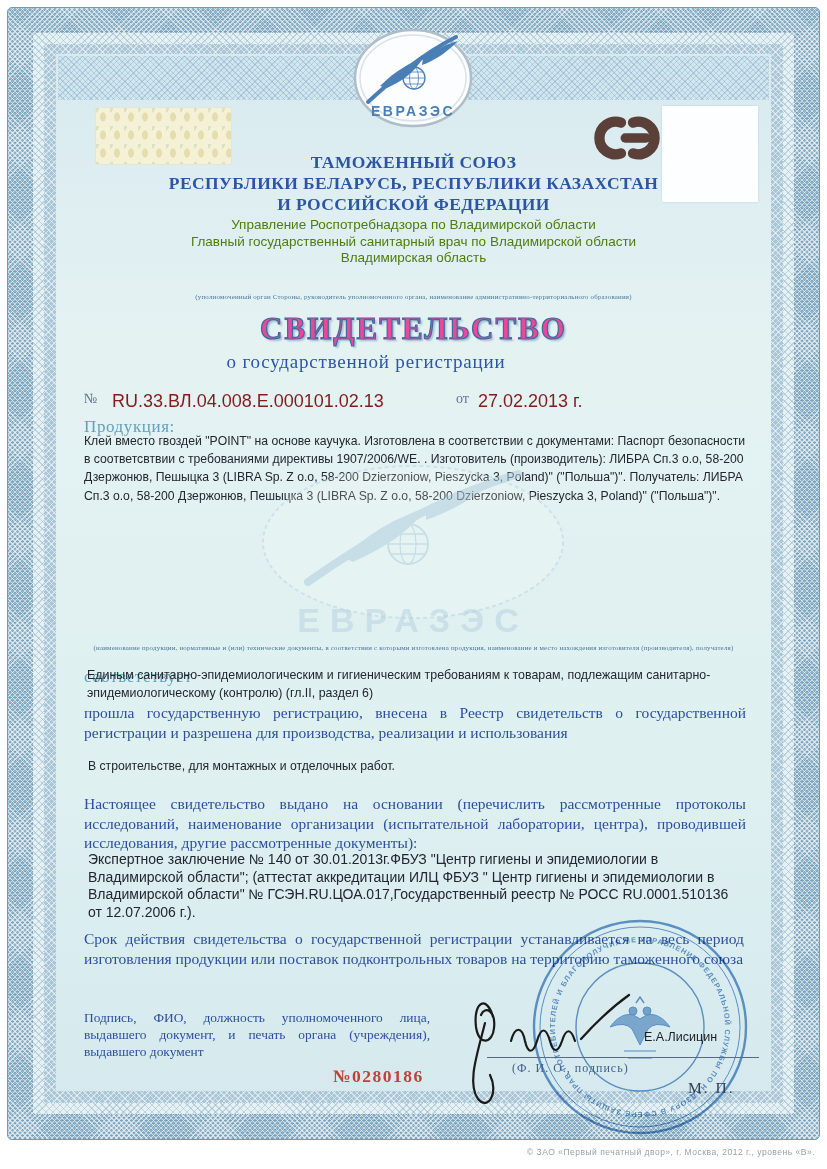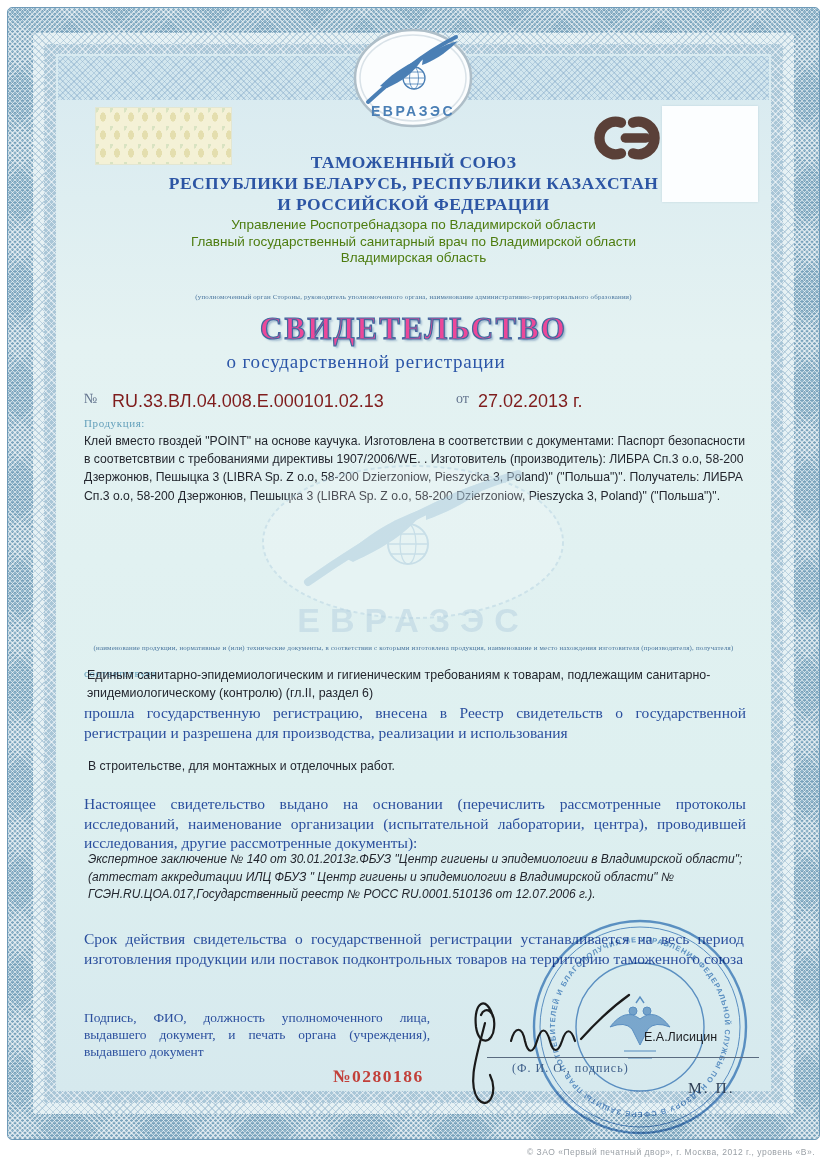--- a/index.html
+++ b/index.html
@@ -40,21 +40,21 @@
   .cap{position:absolute;text-align:center;color:#49759e;font-size:6.9px;letter-spacing:.2px;}
   .cap1{left:62px;width:703px;top:293px;}
   .cap2{left:62px;width:703px;top:644px;}
   .title-main{position:absolute;left:0;width:827px;top:311px;text-align:center;font-weight:bold;
       font-size:31px;letter-spacing:2px;color:#ec4899;-webkit-text-stroke:1.2px #41699f;
       text-shadow:2px 2px 2px rgba(70,110,160,.45);}
   .title-sub{position:absolute;left:0;width:732px;top:351px;text-align:center;font-weight:normal;
       font-size:19px;letter-spacing:.8px;color:#2b55a8;}
   .lbl{position:absolute;font-size:14px;color:#64758f;}
   .val{position:absolute;font-family:"Liberation Sans",sans-serif;font-size:18px;color:#7f1d1d;}
-  .teal-label{position:absolute;font-size:11px;color:#64a0bb;letter-spacing:.6px;}
+  .teal-label{position:absolute;font-size:17px;color:#64a0bb;letter-spacing:.6px;}
   .sans-block{position:absolute;font-family:"Liberation Sans",sans-serif;font-size:12.2px;
       line-height:18.2px;color:#23262e;}
   .serif-block{position:absolute;font-size:15.5px;line-height:19.5px;color:#2b4f9e;text-align:justify;}
   .watermark{position:absolute;left:248px;top:462px;width:330px;height:180px;opacity:.55;}
   .stamp{position:absolute;left:528px;top:915px;width:224px;height:224px;opacity:.85;mix-blend-mode:multiply;}
   .signature{position:absolute;left:463px;top:983px;width:185px;height:128px;}
   .signer{position:absolute;left:644px;top:1030px;font-family:"Liberation Sans",sans-serif;
       font-size:12.5px;color:#1c1e22;}
   .sig-line{position:absolute;left:487px;top:1057px;width:272px;border-top:1px solid #5a6b80;}
   .line-cap{position:absolute;left:512px;top:1061px;font-size:12px;color:#3f5f8a;letter-spacing:1px;}
@@ -141,21 +141,21 @@
 
   <div class="cap cap2">(наименование продукции, нормативные и (или) технические документы, в соответствии с которыми изготовлена продукция, наименование и место нахождения изготовителя (производителя), получателя)</div>
 
   <div class="teal-label" style="left:84px;top:653px;margin-top:14px;">соответствует</div>
   <div class="sans-block" style="left:87px;top:667px;width:640px;font-size:12.4px;line-height:17.5px;">Единым санитарно-эпидемиологическим и гигиеническим требованиям к товарам, подлежащим санитарно-эпидемиологическому (контролю) (гл.II, раздел 6)</div>
 
   <div class="serif-block" style="left:84px;top:703px;width:662px;">прошла государственную регистрацию, внесена в Реестр свидетельств о государственной регистрации и разрешена для производства, реализации и использования</div>
   <div class="sans-block" style="left:88px;top:757px;width:650px;">В строительстве, для монтажных и отделочных работ.</div>
 
   <div class="serif-block" style="left:84px;top:794px;width:662px;">Настоящее свидетельство выдано на основании (перечислить рассмотренные протоколы исследований, наименование организации (испытательной лаборатории, центра), проводившей исследования, другие рассмотренные документы):</div>
-  <div class="sans-block" style="left:88px;top:851px;width:656px;font-size:12px;line-height:17.6px;font-style:italic;">Экспертное заключение № 140 от 30.01.2013г.ФБУЗ "Центр гигиены и эпидемиологии в Владимирской области"; (аттестат аккредитации ИЛЦ ФБУЗ " Центр гигиены и эпидемиологии в Владимирской области" № ГСЭН.RU.ЦОА.017,Государственный реестр № РОСС RU.0001.510136 от 12.07.2006 г.).</div>
+  <div class="sans-block" style="left:88px;top:851px;width:656px;font-size:14px;line-height:17.6px;">Экспертное заключение № 140 от 30.01.2013г.ФБУЗ "Центр гигиены и эпидемиологии в Владимирской области"; (аттестат аккредитации ИЛЦ ФБУЗ " Центр гигиены и эпидемиологии в Владимирской области" № ГСЭН.RU.ЦОА.017,Государственный реестр № РОСС RU.0001.510136 от 12.07.2006 г.).</div>
 
   <div class="serif-block" style="left:84px;top:929px;width:660px;">Срок действия свидетельства о государственной регистрации устанавливается на весь период изготовления продукции или поставок подконтрольных товаров на территорию таможенного союза</div>
 
   <div class="stamp">
     <svg viewBox="0 0 224 224" width="224" height="224">
       <defs>
         <path id="ringpath" d="M112,27 a85,85 0 1 1 -0.01,0"></path>
       </defs>
       <circle cx="112" cy="112" r="106" fill="none" stroke="#4f89c6" stroke-width="2.4"></circle>
       <circle cx="112" cy="112" r="100" fill="none" stroke="#4f89c6" stroke-width="1"></circle>

